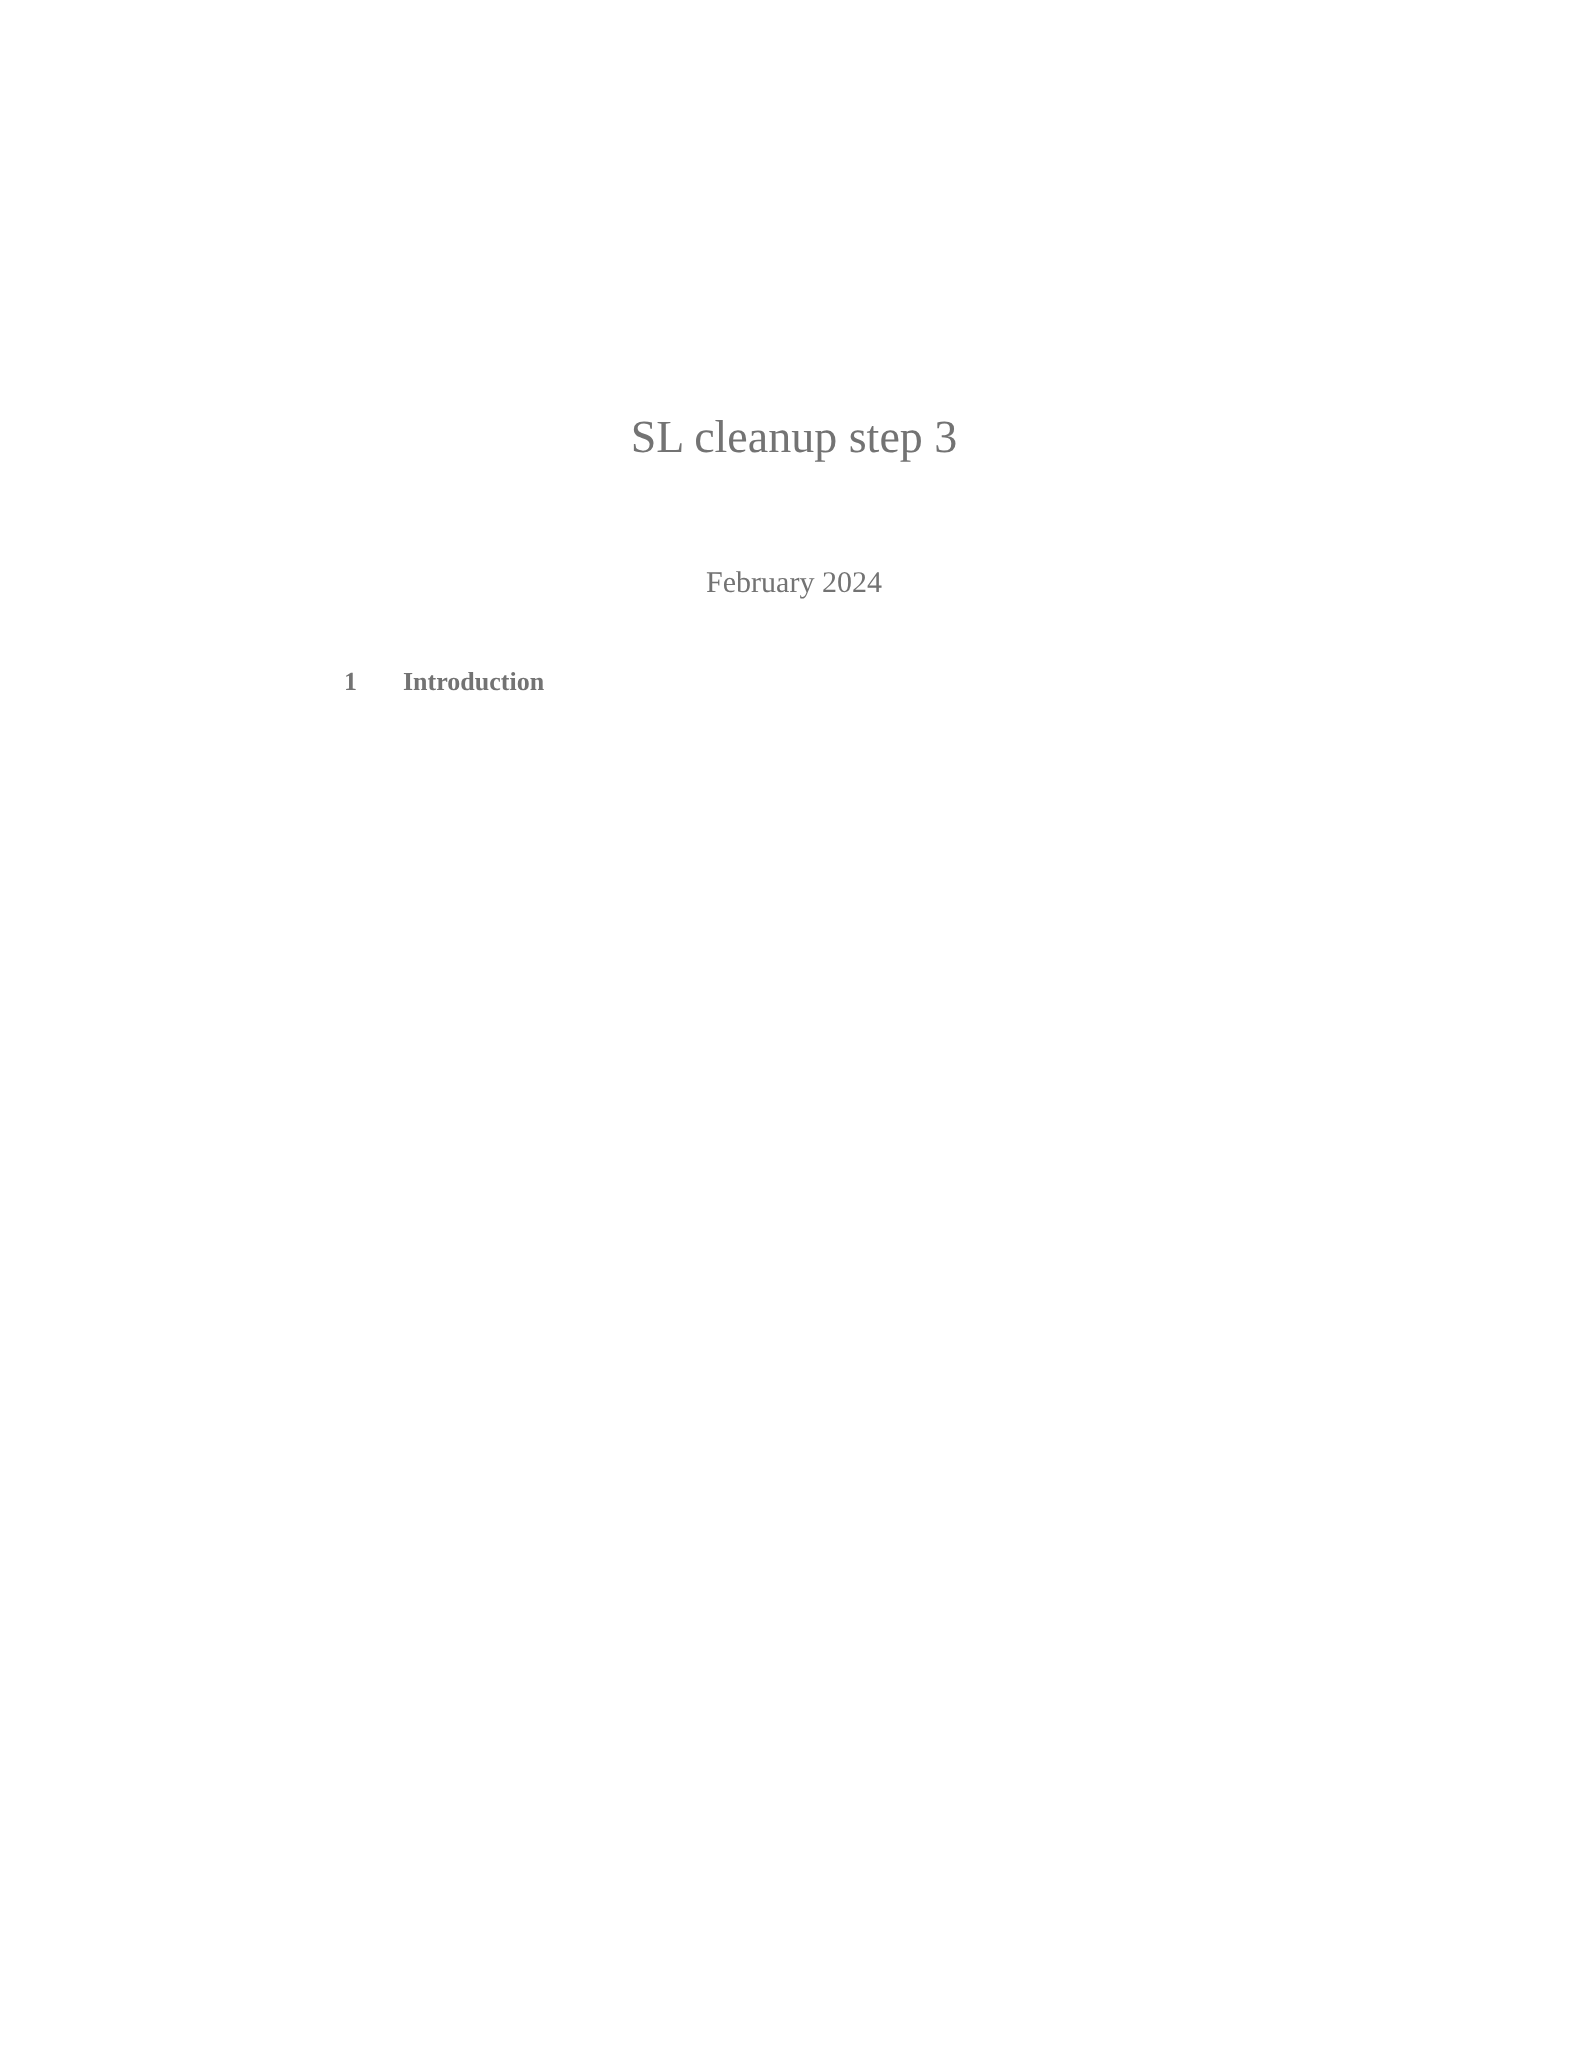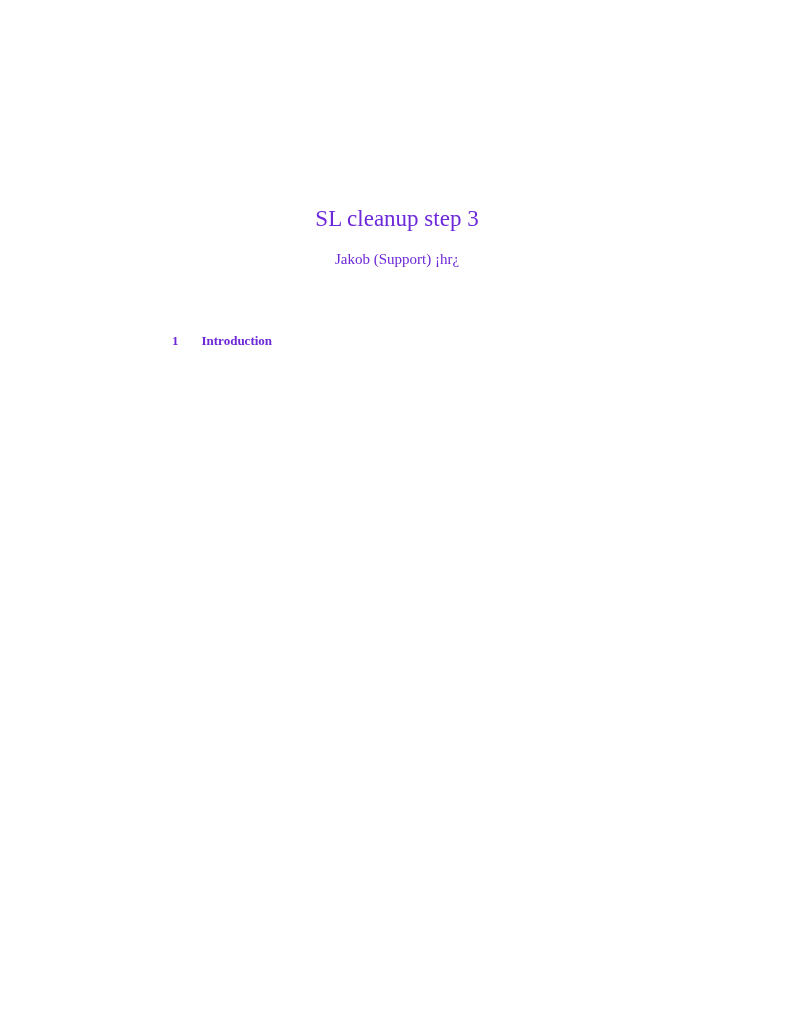--- a/index.html
+++ b/index.html
@@ -6,21 +6,21 @@
     margin: 0;
     padding: 0;
     background: #ffffff;
   }
   .page {
     position: relative;
     width: 794px;
     height: 736px;
     background: #ffffff;
     font-family: "Liberation Serif", "DejaVu Serif", serif;
-    color: #6d28d9;
+    color: #737373;
     overflow: hidden;
   }
   .doc-title {
     position: absolute;
     top: 205px;
     left: 0;
     width: 100%;
     text-align: center;
     font-size: 23px;
     font-weight: 400;
@@ -68,22 +68,22 @@
     line-height: 1.2;
   }
 </style>
 </head>
 <body>
 
 <div class="page">
 
   <h1 class="doc-title">SL cleanup step 3</h1>
 
-  <div class="doc-author">Jakob (Support) ¡hr¿</div>
 
+  <div class="doc-date">February 2024</div>
 
   <h2 class="section-heading">
     <span class="secnum">1</span><span>Introduction</span>
   </h2>
 
   <div class="page-number">1</div>
 
 </div>
 
 </body></html>

